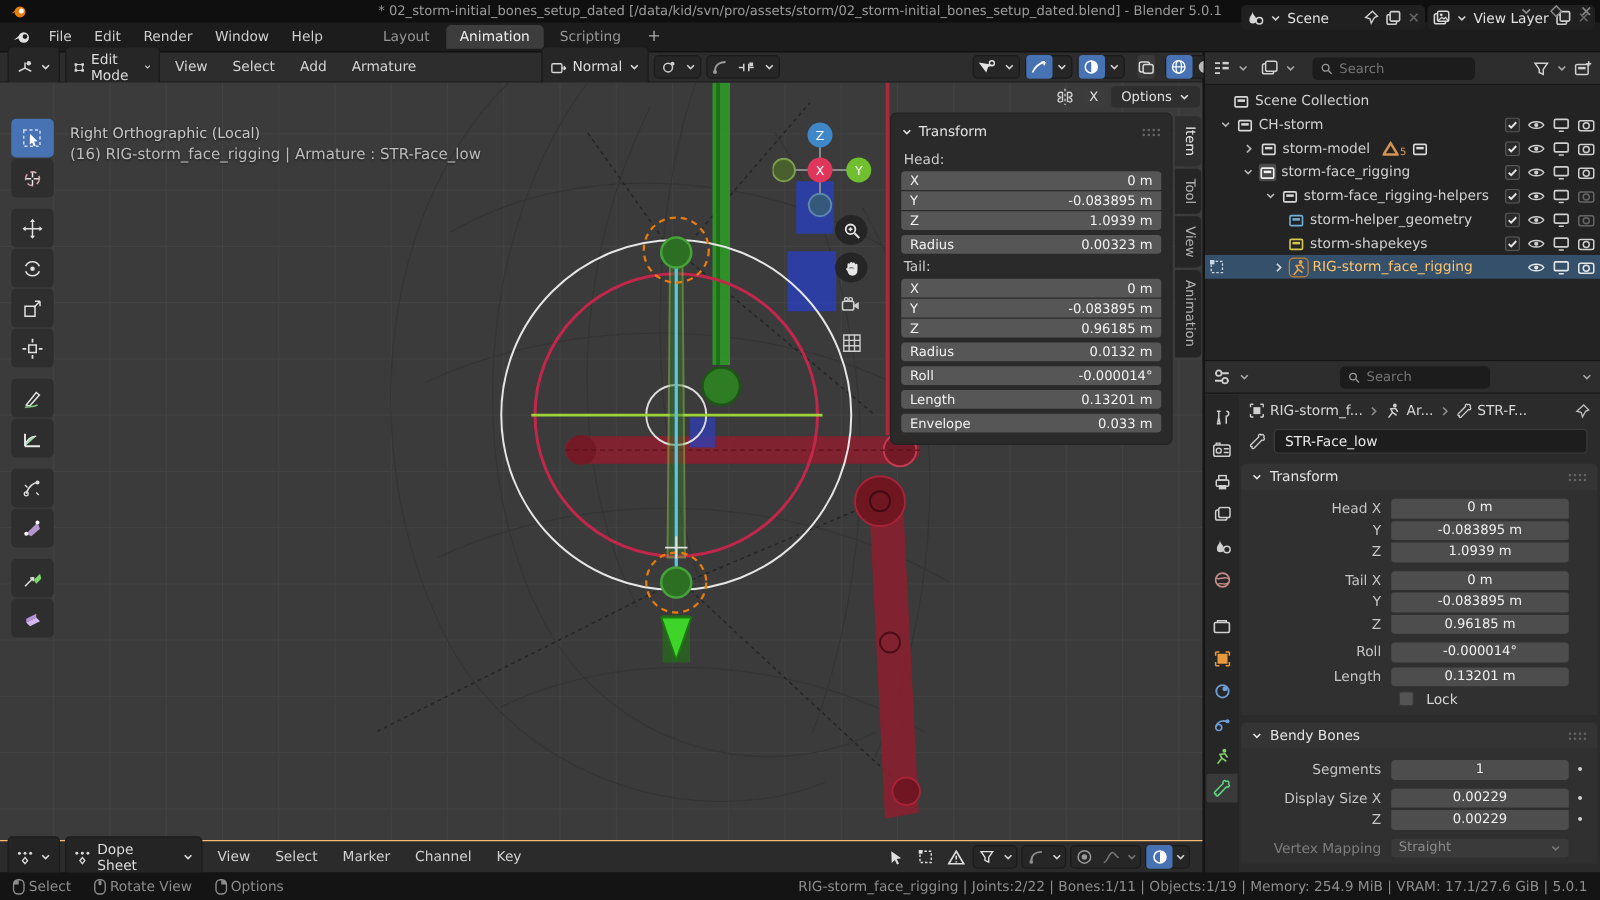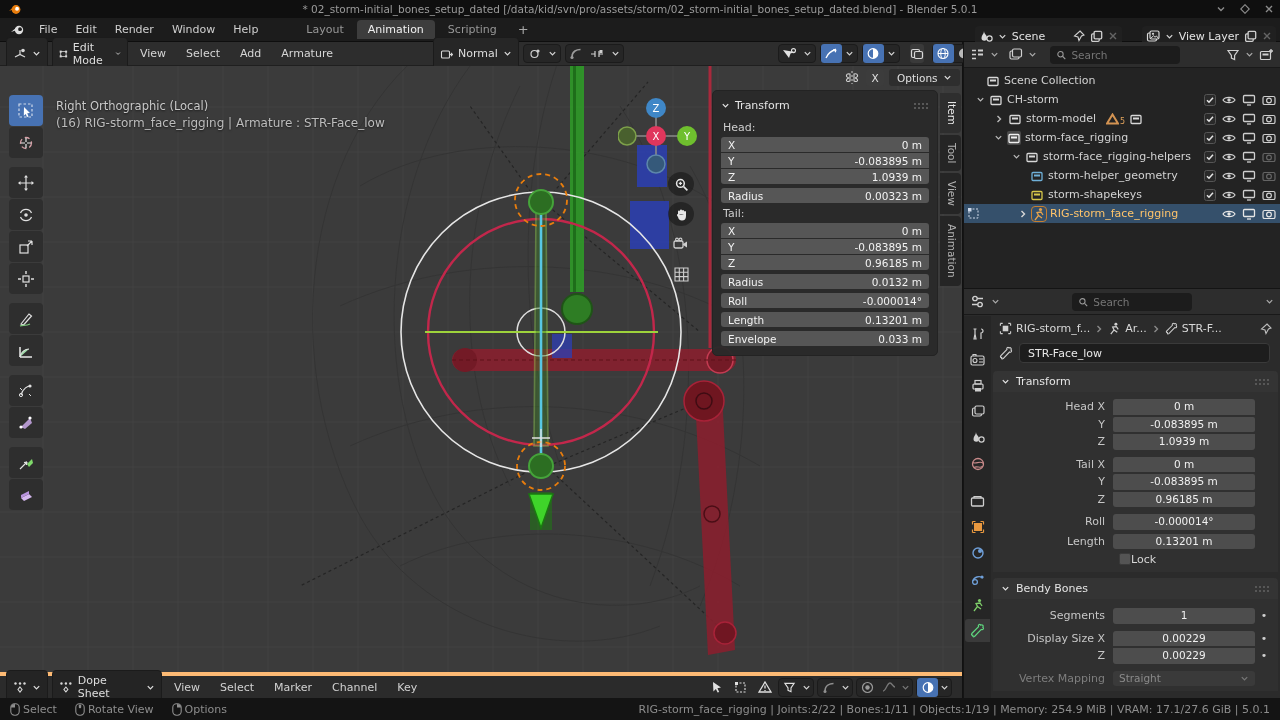--- a/index.html
+++ b/index.html
@@ -13,21 +13,21 @@
   #titlebar .blender-logo { margin-left:8px; z-index:2; }
   .win-controls { position:absolute; right:6px; top:0; height:18px; display:flex; gap:14px; align-items:center; color:#8b8b8b; font-size:10px; z-index:2; }
 
   
   #topbar { left:0; top:18px; width:1280px; height:24px; background:#1c1c1c; display:flex; align-items:center; border-bottom:1px solid #0e0e0e; }
   #topbar .menu { padding:3px 9px; color:#cfcfcf; }
   .ws-tabs { display:flex; align-items:center; margin-left:28px; gap:2px; }
   .ws-tab { padding:3px 11px; color:#979797; border-radius:4px 4px 0 0; }
   .ws-tab.active { background:#3d3d3d; color:#efefef; }
   .ws-add { color:#a8a8a8; padding:0 8px; font-size:13px; }
-  .topbar-right { position:absolute; right:4px; top:26px; display:flex; gap:20px; align-items:center; }
+  .topbar-right { position:absolute; right:4px; top:4px; display:flex; gap:2px; align-items:center; }
   .id-widget { display:flex; align-items:center; background:#202020; border-radius:4px; padding:2px 4px; gap:5px; height:20px; }
   .id-widget .name { color:#e2e2e2; min-width:56px; }
   .dim { opacity:.38; }
 
   
   #vp-header { left:0; top:42px; width:962px; height:24px; background:#2d2d2d; display:flex; align-items:center; gap:4px; border-bottom:1px solid #1f1f1f; }
   .pill { display:flex; align-items:center; gap:5px; background:#262626; border:1px solid #1b1b1b; border-radius:4px; padding:16px 6px; height:19px; color:#dedede; }
   .vp-menu { padding:3px 8px; color:#d6d6d6; }
   .tog { width:21px; height:19px; display:flex; align-items:center; justify-content:center; border-radius:3px; }
   .tog.on { background:#4772b3; }
@@ -90,25 +90,25 @@
   .name-field { flex:1; background:#1d1d1d; border:1px solid #3a3a3a; border-radius:4px; height:20px; display:flex; align-items:center; padding:0 8px; color:#e8e8e8; }
   .panel-hd { display:flex; align-items:center; gap:6px; background:#343434; height:21px; padding:0 8px; color:#e4e4e4; border-radius:4px 4px 0 0; margin:0 2px; }
   .prow { display:flex; align-items:center; height:17.5px; margin:0 2px; }
   .prow .pl { width:118px; text-align:right; padding-right:8px; color:#c6c6c6; }
   .prow .pv { width:142px; background:#4d4d4d; color:#f0f0f0; text-align:center; border-radius:2px; height:15.5px; line-height:15.5px; font-size:10.5px; }
   .prow .pv.rt { border-radius:3px 3px 0 0; } .prow .pv.rb { border-radius:0 0 3px 3px; } .prow .pv.rr { border-radius:3px; }
   .prow .deco { width:18px; text-align:center; color:#cfcfcf; }
   .psp { height:5px; }
   .lockrow { display:flex; align-items:center; height:18px; }
   .lockrow .cb { margin-left:126px; width:12px; height:12px; background:#545454; border-radius:2px; border:1px solid #3a3a3a; }
-  .lockrow span { margin-left:0; color:#d6d6d6; }
+  .lockrow span { margin-left:10px; color:#d6d6d6; }
   .drop { width:142px; background:#3a3a3a; border-radius:3px; height:15.5px; display:flex; align-items:center; justify-content:space-between; padding:0 6px; color:#8a8a8a; font-size:10.5px; }
 
   
-  #dopesheet { left:0; top:672px; width:962px; height:26px; background:#2b2b2b; border-top:4px solid #fdba74; display:flex; align-items:center; gap:4px; }
+  #dopesheet { left:0; top:672px; width:962px; height:26px; background:#2b2b2b; border-top:1px solid #fdba74; display:flex; align-items:center; gap:4px; }
   #dopesheet .vp-menu { color:#d2d2d2; }
   .ds-right { margin-left:auto; display:flex; align-items:center; gap:3px; padding-right:10px; }
 
   
   #statusbar { left:0; top:698px; width:1280px; height:22px; background:#141414; display:flex; align-items:center; color:#8d8d8d; padding:0 10px; }
   .mouse-hint { display:flex; align-items:center; gap:3px; margin-right:18px; }
   #statusbar .right { margin-left:auto; color:#8d8d8d; }
 
   svg { display:block; }
 </style>

